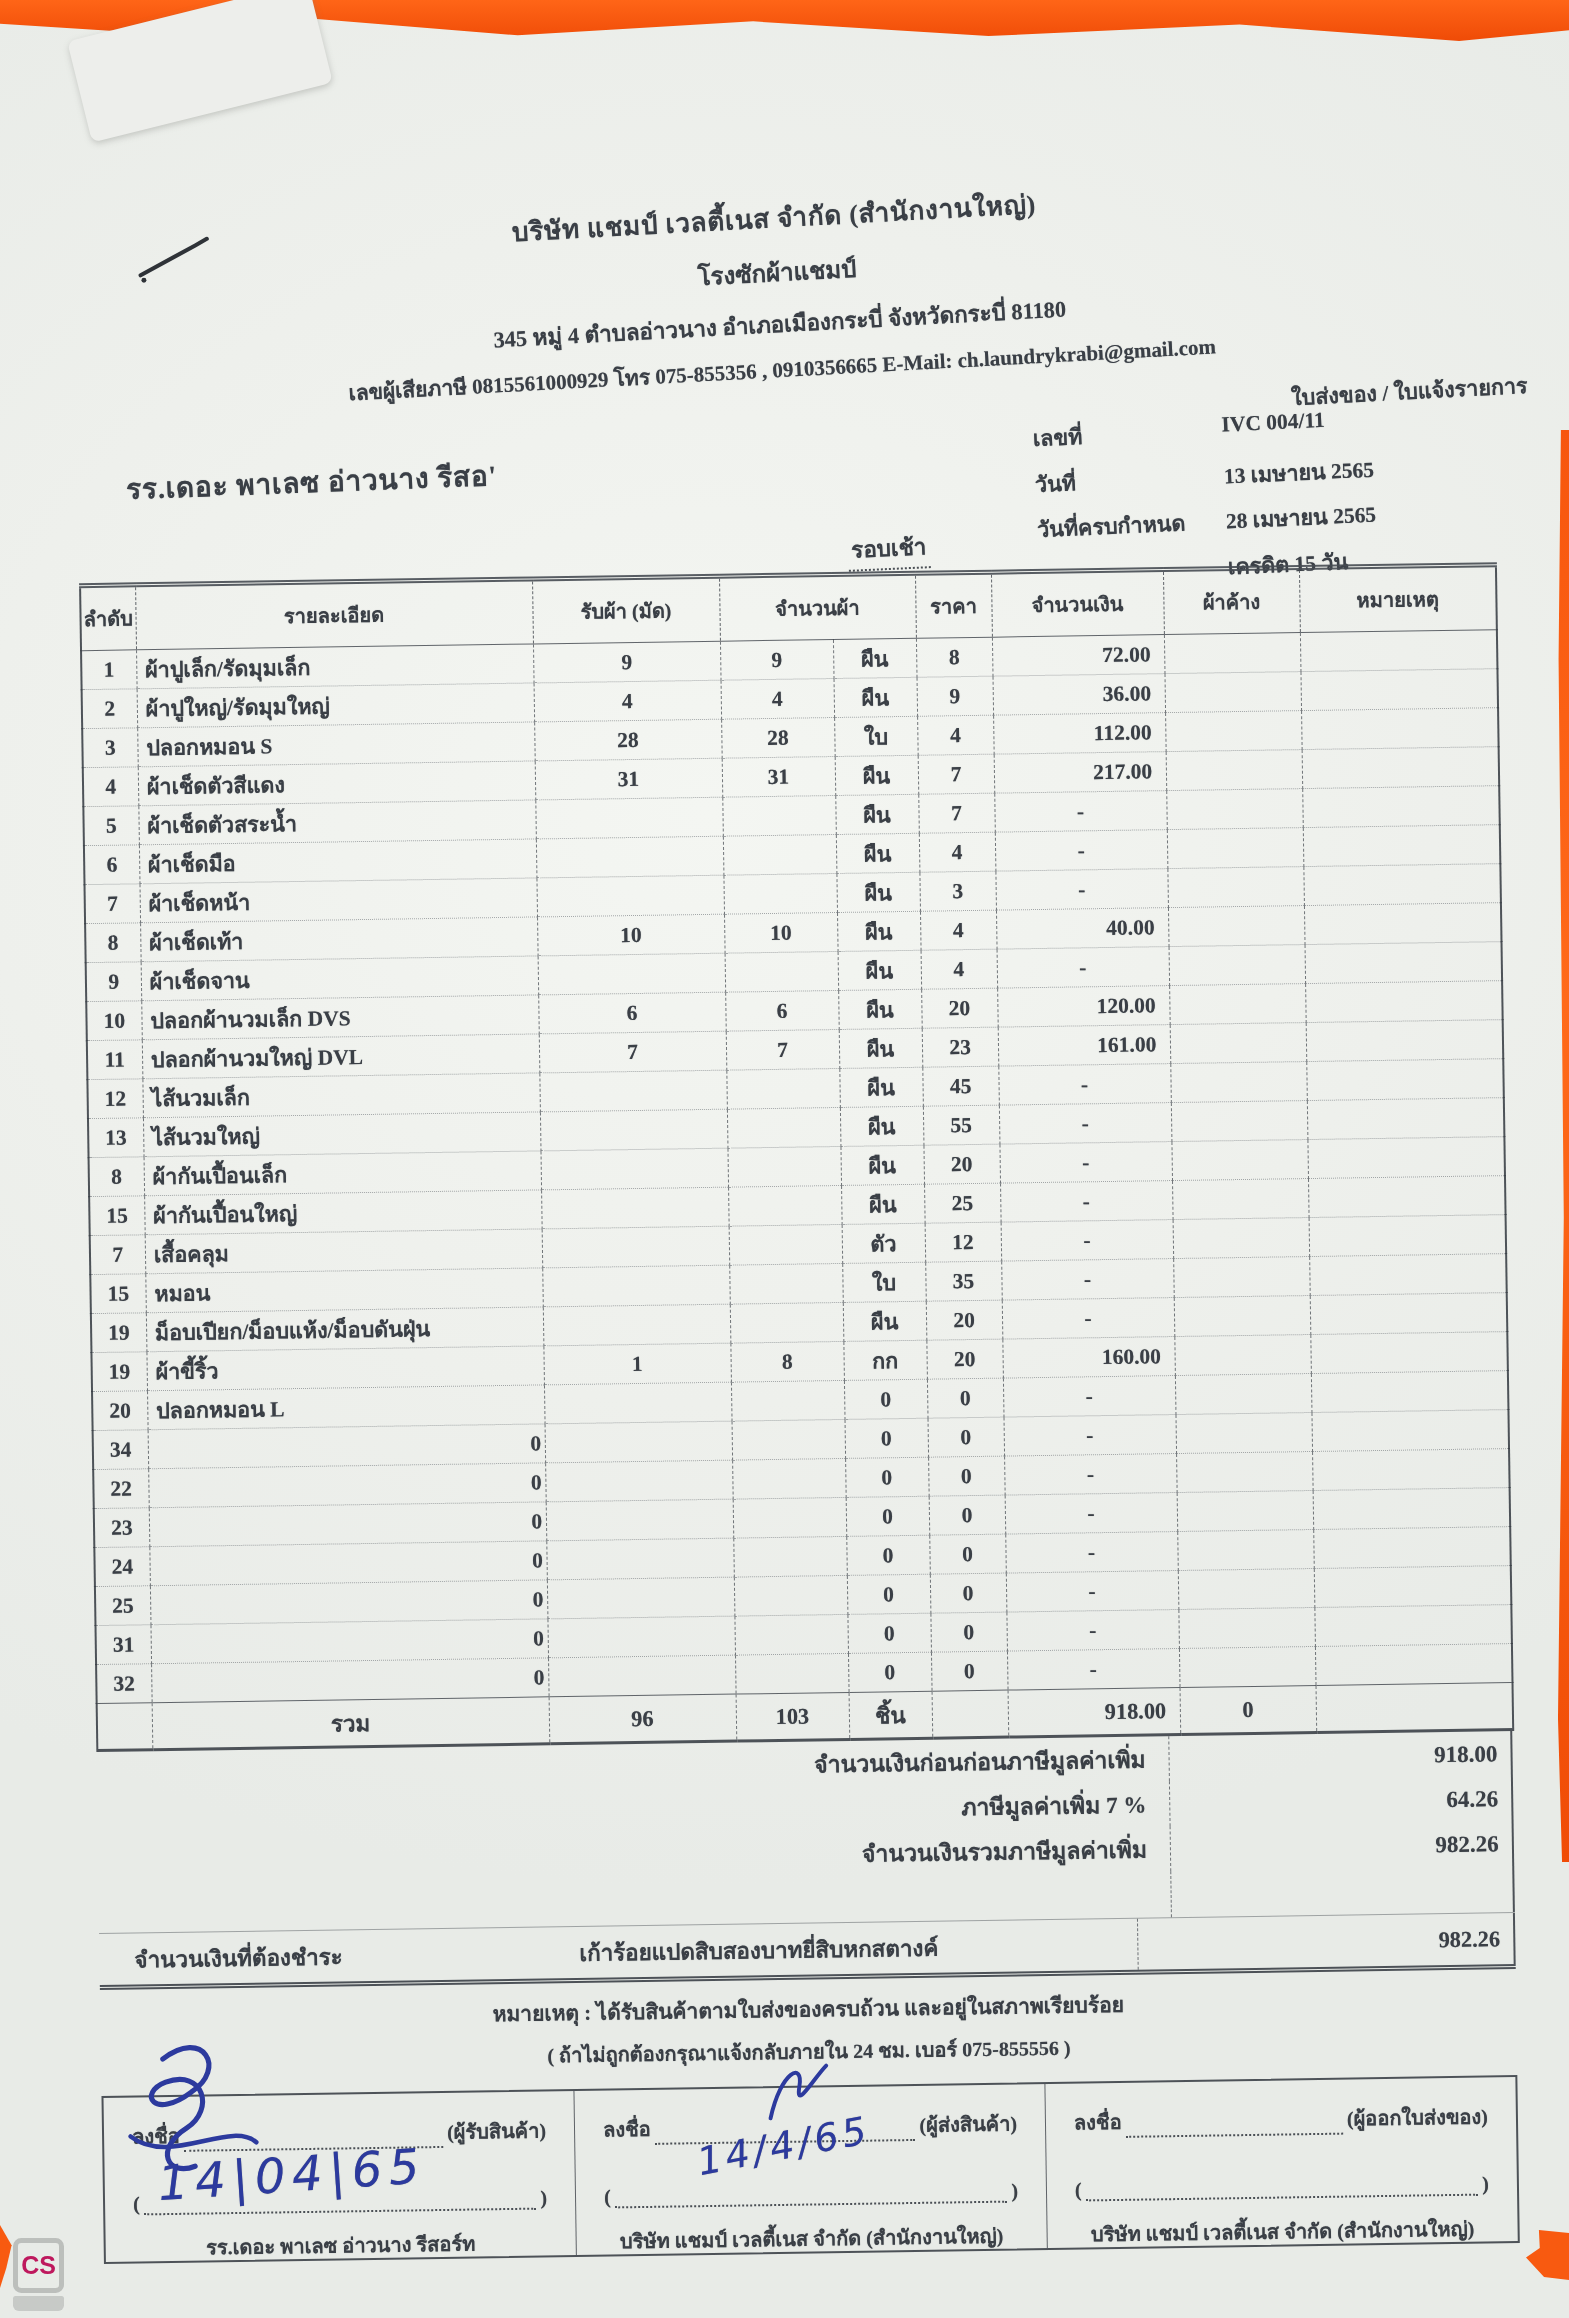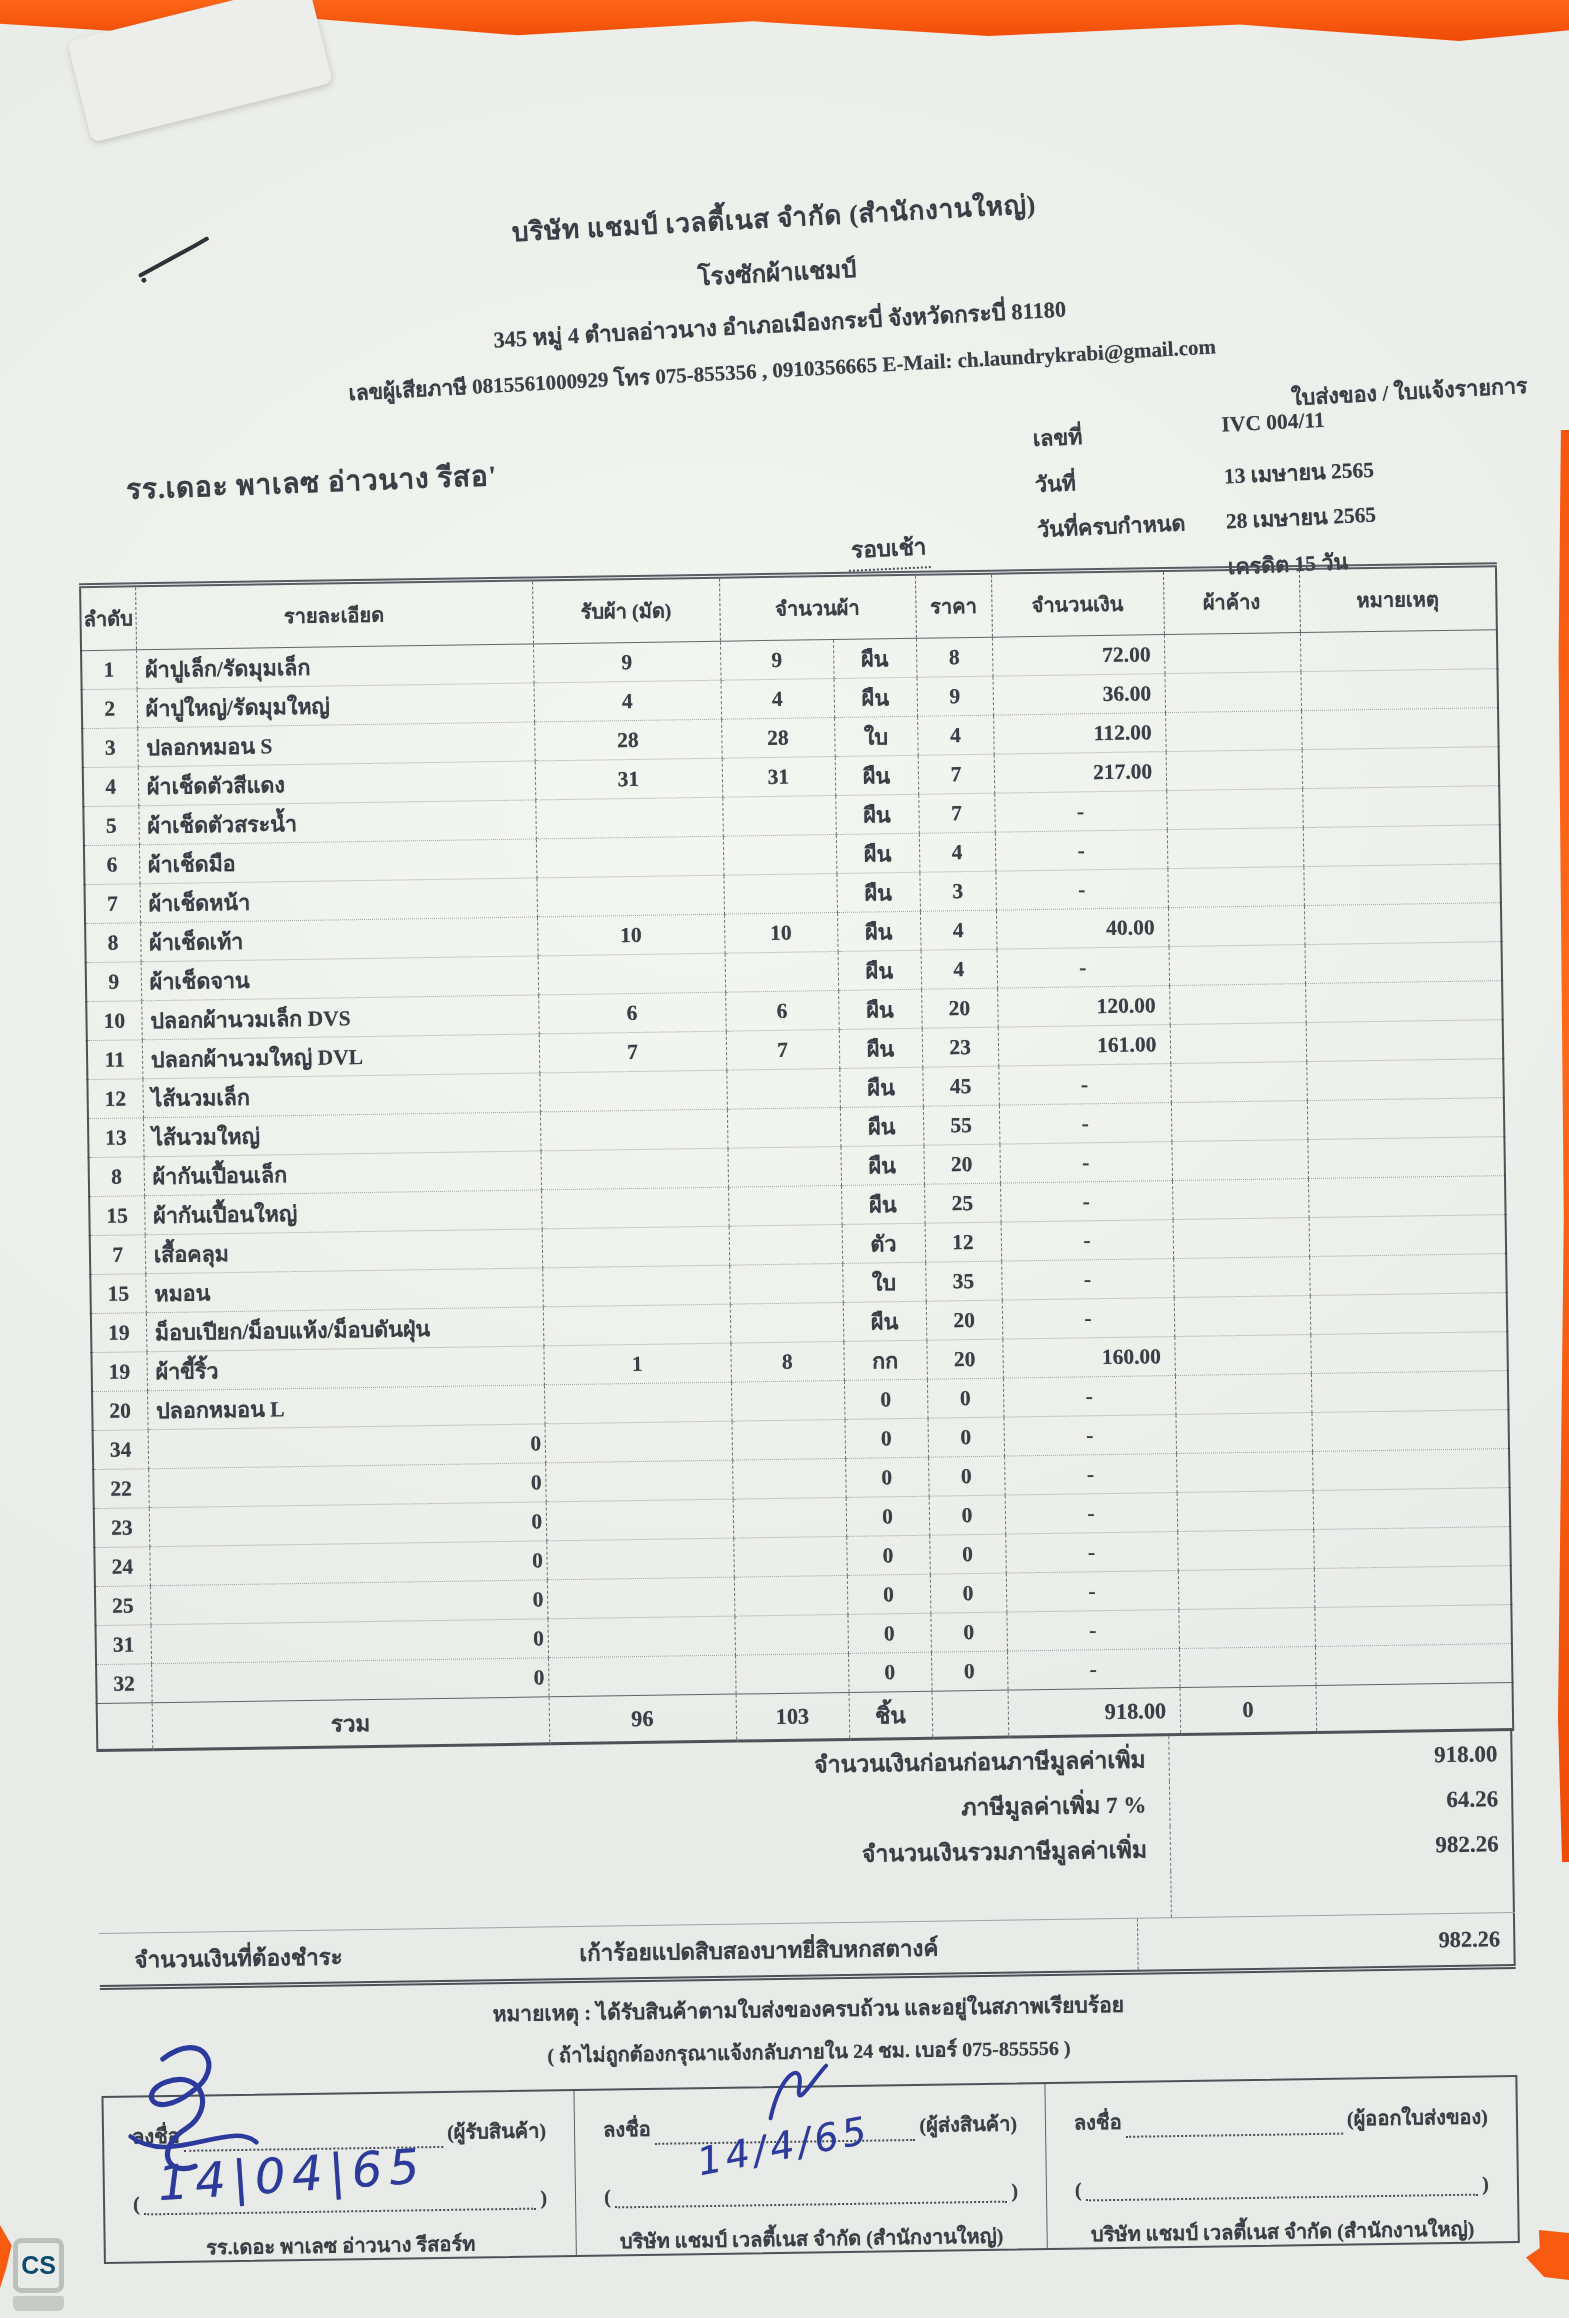--- a/index.html
+++ b/index.html
@@ -90,21 +90,21 @@
   .sig-org{text-align:center;font-size:20px;font-weight:bold;margin-top:16.6px;white-space:nowrap;}
   .sig-date{position:absolute;color:#2c3a9e;font-family:"DejaVu Sans",sans-serif;font-style:italic;z-index:3;}
   .sig-date.d1{left:53px;top:51px;font-size:48px;letter-spacing:6.6px;transform:rotate(-3deg);}
   .sig-date.d2{left:121px;top:36px;font-size:38px;letter-spacing:4.1px;transform:rotate(-10deg);}
   .sig-svg{position:absolute;z-index:3;}
   .sig-svg.s1{left:6.6px;top:-56px;}
   .sig-svg.s2{left:175px;top:-33px;}
 
   
   .footer{position:absolute;left:13.2px;top:2238px;display:flex;align-items:center;gap:16.6px;z-index:2;
-    color:#0c4a6e;font-family:"Liberation Sans","DejaVu Sans",sans-serif;flex-direction:column;}
+    color:#be185d;font-family:"Liberation Sans","DejaVu Sans",sans-serif;flex-direction:column;}
   .badge-wrap{display:flex;flex-direction:column;align-items:center;}
   .cs-badge{width:41px;height:45px;border:5.8px solid #bcbfbc;border-radius:8.3px;display:flex;align-items:center;justify-content:center;
     font-size:25px;font-weight:bold;}
   .cs-tab{width:51px;height:15px;background:#c7cac7;border-radius:2.5px 2.5px 5.8px 5.8px;margin-top:2.5px;}
   .footer-text{font-size:43px;letter-spacing:0.8px;}
 </style>
 </head>
 <body>
 
 <div class="strip-top"></div>

